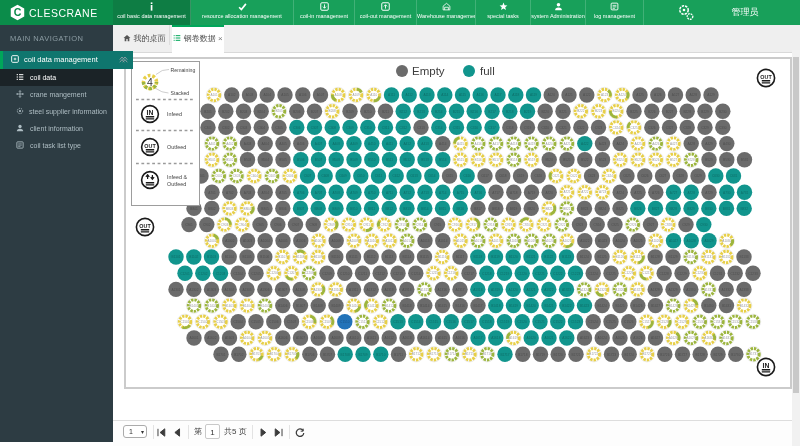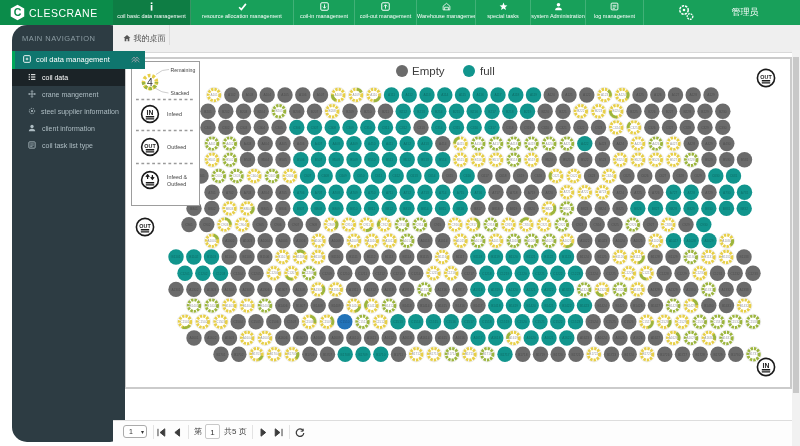--- a/index.html
+++ b/index.html
@@ -10,21 +10,21 @@
 #legendbox { left:131px; top:61px; width:69px; height:145px; border:1px solid #9d9d9d; background:#fff; }
 #nav { left:0; top:0; width:800px; height:25px; background:#18a05a; }
 #logo { left:0; top:0; width:113px; height:25px; background:#0b8c4a; color:#fff; }
 #logo svg { position:absolute; left:9px; top:4px; }
 #logo span { position:absolute; left:29px; top:7px; font-size:10.5px; font-weight:normal; letter-spacing:0.5px; }
 .mitem { position:absolute; top:0; height:25px; color:#fff; text-align:center; border-right:1px solid rgba(255,255,255,0.18); }
 .mitem .ic { display:block; margin:2px auto 0; height:10px; line-height:10px; }
 .mitem .ic svg { vertical-align:top; }
 .mitem .tx { display:block; font-size:5.5px; line-height:9px; white-space:nowrap; overflow:hidden; }
 .mitem.active { background:#0e7d44; }
-#sidebar { left:12px; top:25px; width:113px; height:417px; background:#2d3c43;border-radius:15px; }
+#sidebar { left:0; top:25px; width:113px; height:417px; background:#2d3c43; }
 #mainnav { position:absolute; left:10px; top:9px; color:#8d9da4; font-size:7.5px; letter-spacing:0.5px; }
 .sgroup { position:absolute; z-index:1; left:0; width:133px; height:18px; background:#0f766e; border-left:3px solid #00a65a; color:#fff; font-size:7.5px; line-height:18px; }
 .sitem { position:absolute; left:0; width:113px; height:17px; color:#aebdc3; font-size:7px; line-height:17px; }
 .sitem.on { background:#1b2327; color:#fff; }
 .sitem svg, .sgroup svg { vertical-align:-1px; }
 #tabbar { left:113px; top:25px; width:687px; height:28px; background:#efefef; border-bottom:1px solid #d9d9d9; }
 .tab1 { position:absolute; left:7px; top:0; width:50px; height:20px; border-right:1px solid #ddd; color:#4e4e4e; font-size:8px; line-height:28px; text-align:center; }
 .tab2 { position:absolute; left:59px; top:0; width:52px; height:28px; background:#fff; border-top:2.5px solid #00a65a; color:#4e4e4e; font-size:8px; line-height:24px; text-align:center; }
 #pager { left:113px; top:420px; width:687px; height:26px; background:#fdfdfd; border-top:1px solid #ddd; }
 #pager .sel { position:absolute; left:10px; top:4px; width:24px; height:13px; border:1px solid #ababab; border-radius:3px; background:#fff; font-size:7px; color:#333; line-height:12px; padding-left:5px; }
@@ -1439,20 +1439,23 @@
         </svg></span><span style="margin-left:6px;">client information</span></div>
   <div class="sitem" style="top:112px;"><span style="margin-left:16px;"><svg width="8" height="8" viewBox="0 0 12 12">
           <rect x="1.3" y="1.3" width="9.4" height="9.4" rx="1" fill="none" stroke="#aebdc3" stroke-width="1.3"></rect>
           <path d="M3.3 4.3 h5.4 M3.3 6.3 h5.4 M3.3 8.3 h3.4" stroke="#aebdc3" stroke-width="1"></path>
         </svg></span><span style="margin-left:6px;">coil task list type</span></div>
 </div>
 <div id="tabbar" class="abs">
   <div class="tab1"><svg width="8" height="8" viewBox="0 0 12 12" style="vertical-align:-1px;">
         <path d="M0.8 6 L6 1.4 L11.2 6 H9.5 V10.8 H7 V7.5 H5 V10.8 H2.5 V6 Z" fill="#555"></path>
       </svg> 我的桌面</div>
+  <div class="tab2"><svg width="8" height="8" viewBox="0 0 12 12" style="vertical-align:-1px;">
+        <path d="M1 2.5 h1.5 M1 6 h1.5 M1 9.5 h1.5 M4 2.5 h7 M4 6 h7 M4 9.5 h7" stroke="#00a65a" stroke-width="1.5"></path>
+      </svg> 钢卷数据 <span style="color:#777;">×</span></div>
 </div>
 <div id="pager" class="abs">
   <div class="sel">1</div>
   <div class="psep" style="left:40px;"></div>
   <svg class="abs" style="left:44px; top:7px;" width="9" height="9" viewBox="0 0 11 11">
       <path d="M1.2 1 V10 M9.5 1 L3.8 5.5 L9.5 10 Z" stroke="#3c3c3c" stroke-width="1.2" fill="#3c3c3c"></path>
     </svg>
   <svg class="abs" style="left:60px; top:7px;" width="9" height="9" viewBox="0 0 11 11">
       <path d="M8 1 L2.3 5.5 L8 10 Z" stroke="#3c3c3c" stroke-width="1.2" fill="#3c3c3c"></path>
     </svg>

